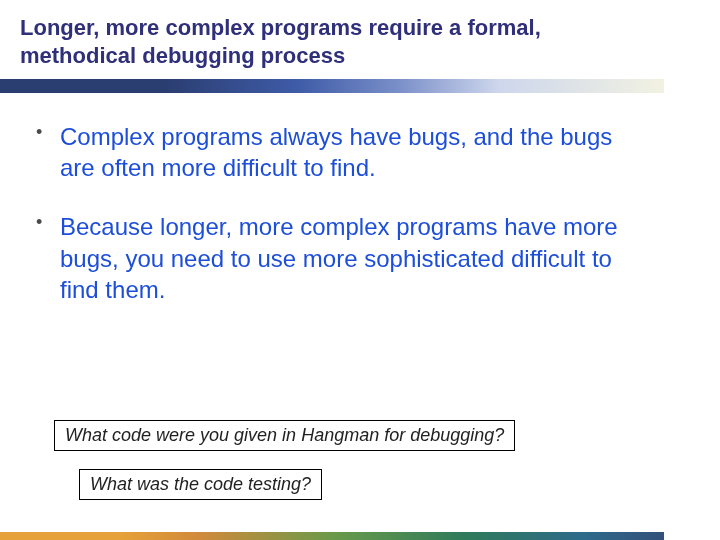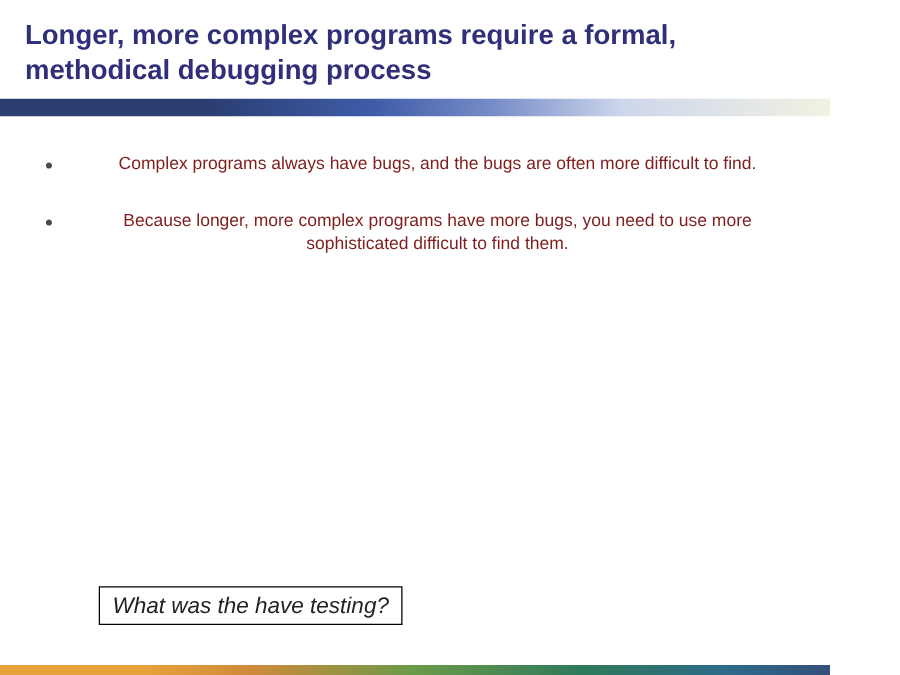--- a/index.html
+++ b/index.html
@@ -3,21 +3,21 @@
 <meta charset="utf-8">
 <style>
   * { margin: 0; padding: 0; box-sizing: border-box; }
   html, body { width: 720px; height: 540px; background: #fff; font-family: Verdana, Geneva, sans-serif; overflow: hidden; }
   .slide { position: relative; width: 664px; height: 540px; background: #fff; }
   .title-area { padding: 14px 20px 10px 20px; }
   .title-text { font-size: 22px; font-weight: bold; color: #2f2f7a; line-height: 1.25; }
   .accent-bar { width: 100%; height: 14px; background: linear-gradient(to right, #2b3e72 0%, #2b3e72 25%, #3f5ca8 45%, #7a8fc9 60%, #cdd6ec 75%, #f2f2e2 100%); }
   .content { padding: 28px 24px 0 24px; }
   .bullets { list-style: none; }
-  .bullets li { position: relative; padding-left: 36px; margin-bottom: 28px; font-size: 14px; color: #7f1d1d; line-height: 1.3; text-align: center; }
+  .bullets li { position: relative; padding-left: 36px; margin-bottom: 28px; font-size: 24px; color: #1d4ed8; line-height: 1.3; }
   .bullets li::before { content: "\2022"; position: absolute; left: 12px; top: 0; color: #4a4a4a; font-size: 18px; line-height: 1.3; }
   .question-area { position: absolute; left: 0; right: 0; bottom: 40px; padding: 0 24px; }
   .qbox { display: inline-block; border: 1px solid #000; padding: 4px 10px; font-size: 18px; font-style: italic; color: #222; background: #fff; }
   .qwrap1 { margin-left: 30px; margin-bottom: 18px; }
   .qwrap2 { margin-left: 55px; }
   .footer-bar { position: absolute; left: 0; bottom: 0; width: 100%; height: 8px; background: linear-gradient(to right, #e6a13a 0%, #e6a13a 18%, #d08a3a 30%, #6a9a4a 50%, #2f7a5a 70%, #2e6a8a 88%, #33507a 100%); }
 </style>
 </head>
 <body>
 
@@ -30,20 +30,23 @@
   <div class="accent-bar"></div>
 
   <div class="content">
     <ul class="bullets">
       <li>Complex programs always have bugs, and the bugs are often more difficult to find.</li>
       <li>Because longer, more complex programs have more bugs, you need to use more sophisticated difficult to find them.</li>
     </ul>
   </div>
 
   <div class="question-area">
+    <div class="qwrap1">
+      <span class="qbox">What code were you given in Hangman for debugging?</span>
+    </div>
     <div class="qwrap2">
-      <span class="qbox">What was the have testing?</span>
+      <span class="qbox">What was the code testing?</span>
     </div>
   </div>
 
   <div class="footer-bar"></div>
 
 </div>
 
 </body></html>

